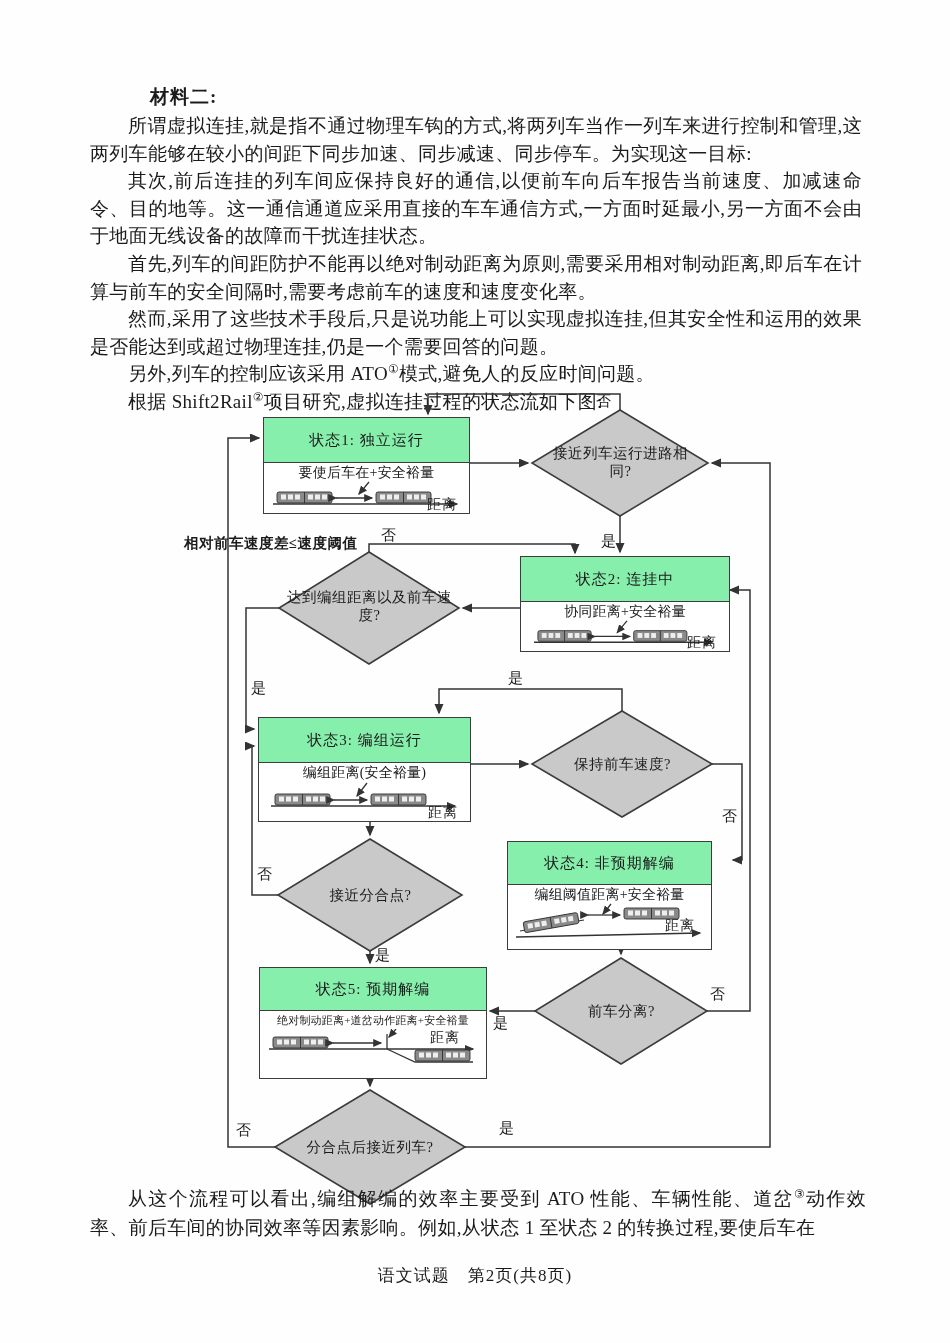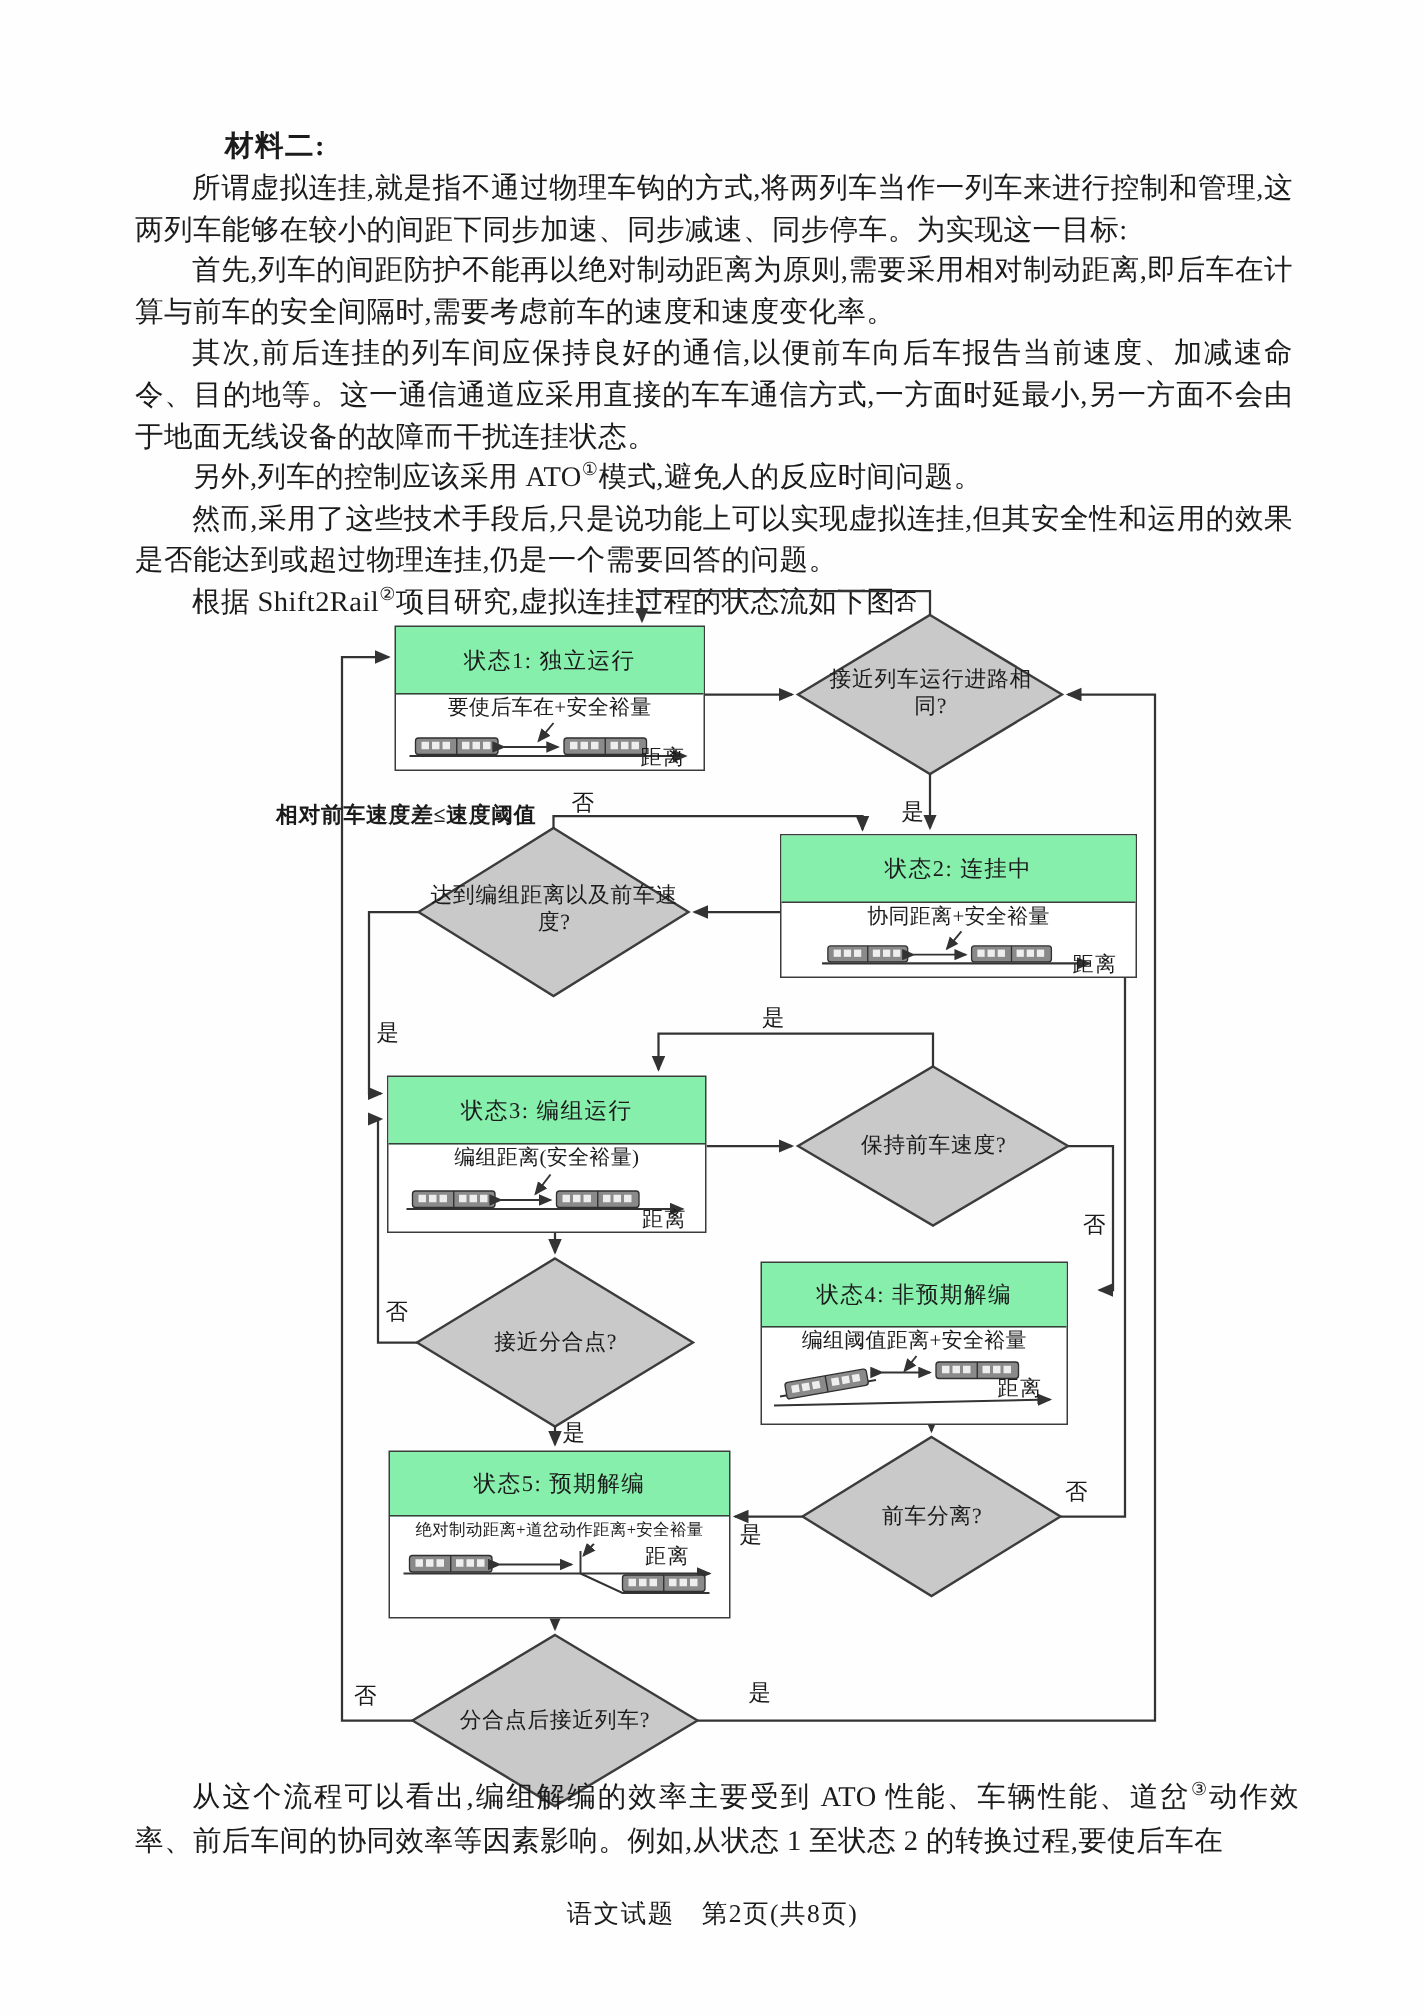--- a/index.html
+++ b/index.html
@@ -32,24 +32,24 @@
   .dtext{position:absolute;text-align:center;font-size:14.5px;line-height:18px;letter-spacing:0.5px;}
   .yn{position:absolute;font-size:15px;letter-spacing:1px;}
   .cond{position:absolute;font-size:14.5px;font-weight:bold;letter-spacing:0.5px;white-space:nowrap;}
 </style>
 </head>
 <body>
 
 <div class="textblock">
   <div class="heading">材料二:</div>
   <p>所谓虚拟连挂,就是指不通过物理车钩的方式,将两列车当作一列车来进行控制和管理,这两列车能够在较小的间距下同步加速、同步减速、同步停车。为实现这一目标:</p>
+  <p>其次,前后连挂的列车间应保持良好的通信,以便前车向后车报告当前速度、加减速命令、目的地等。这一通信通道应采用直接的车车通信方式,一方面时延最小,另一方面不会由于地面无线设备的故障而干扰连挂状态。</p>
   <p>首先,列车的间距防护不能再以绝对制动距离为原则,需要采用相对制动距离,即后车在计算与前车的安全间隔时,需要考虑前车的速度和速度变化率。</p>
-  <p>其次,前后连挂的列车间应保持良好的通信,以便前车向后车报告当前速度、加减速命令、目的地等。这一通信通道应采用直接的车车通信方式,一方面时延最小,另一方面不会由于地面无线设备的故障而干扰连挂状态。</p>
+  <p>然而,采用了这些技术手段后,只是说功能上可以实现虚拟连挂,但其安全性和运用的效果是否能达到或超过物理连挂,仍是一个需要回答的问题。</p>
   <p><span>另外,列车的控制应该采用 ATO</span><span class="sup">①</span><span>模式,避免人的反应时间问题。</span></p>
-  <p>然而,采用了这些技术手段后,只是说功能上可以实现虚拟连挂,但其安全性和运用的效果是否能达到或超过物理连挂,仍是一个需要回答的问题。</p>
   <p><span>根据 Shift2Rail</span><span class="sup">②</span><span>项目研究,虚拟连挂过程的状态流如下图:</span></p>
 </div>
 
 <div class="flow">
 
   <svg class="wires" width="950" height="830" viewBox="0 0 950 830">
     <defs>
       <marker id="arr" markerWidth="9" markerHeight="8" refX="6" refY="3" orient="auto">
         <path d="M0,0 L7,3 L0,6 z" fill="#333"></path>
       </marker>
@@ -110,21 +110,21 @@
             <rect x="125" y="13.5" width="5" height="5" fill="#eee"></rect>
           <rect x="138" y="13.5" width="5" height="5" fill="#eee"></rect>
             <rect x="145" y="13.5" width="5" height="5" fill="#eee"></rect>
             <rect x="152" y="13.5" width="5" height="5" fill="#eee"></rect>
         </g>
       </svg>
       <span class="axis br">距离</span>
     </div>
   </div>
 
-  <div class="sbox" style="left:520px;top:168px;width:238px;height:96px">
+  <div class="sbox" style="left:520px;top:168px;width:210px;height:96px">
     <div class="t" style="height:44px">状态2: 连挂中</div>
     <div class="b" style="height:49px">
       <div class="formula">协同距离+安全裕量</div>
       <svg class="tg" width="196" height="30" viewBox="0 0 196 31">
         <line x1="4" y1="23" x2="188" y2="23" stroke="#333" stroke-width="1.4" marker-end="url(#arr)"></line>
         <line x1="100" y1="1" x2="90" y2="13" stroke="#333" stroke-width="1.3" marker-end="url(#arr)"></line>
         <g>
           <rect x="8" y="11" width="55" height="11" rx="2" fill="#8a8a8a" stroke="#2f2f2f" stroke-width="0.9"></rect>
           <line x1="35.5" y1="11" x2="35.5" y2="22" stroke="#2f2f2f" stroke-width="0.9"></line>
           <rect x="12" y="13.5" width="5" height="5" fill="#eee"></rect>

